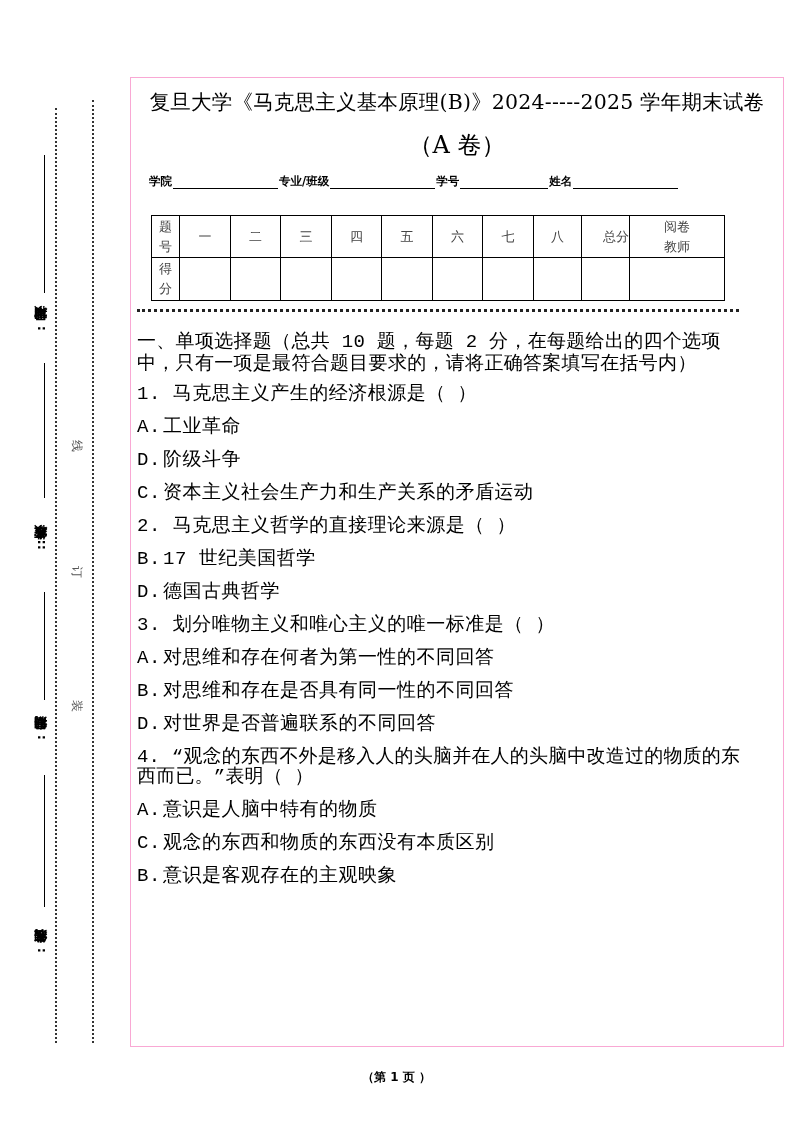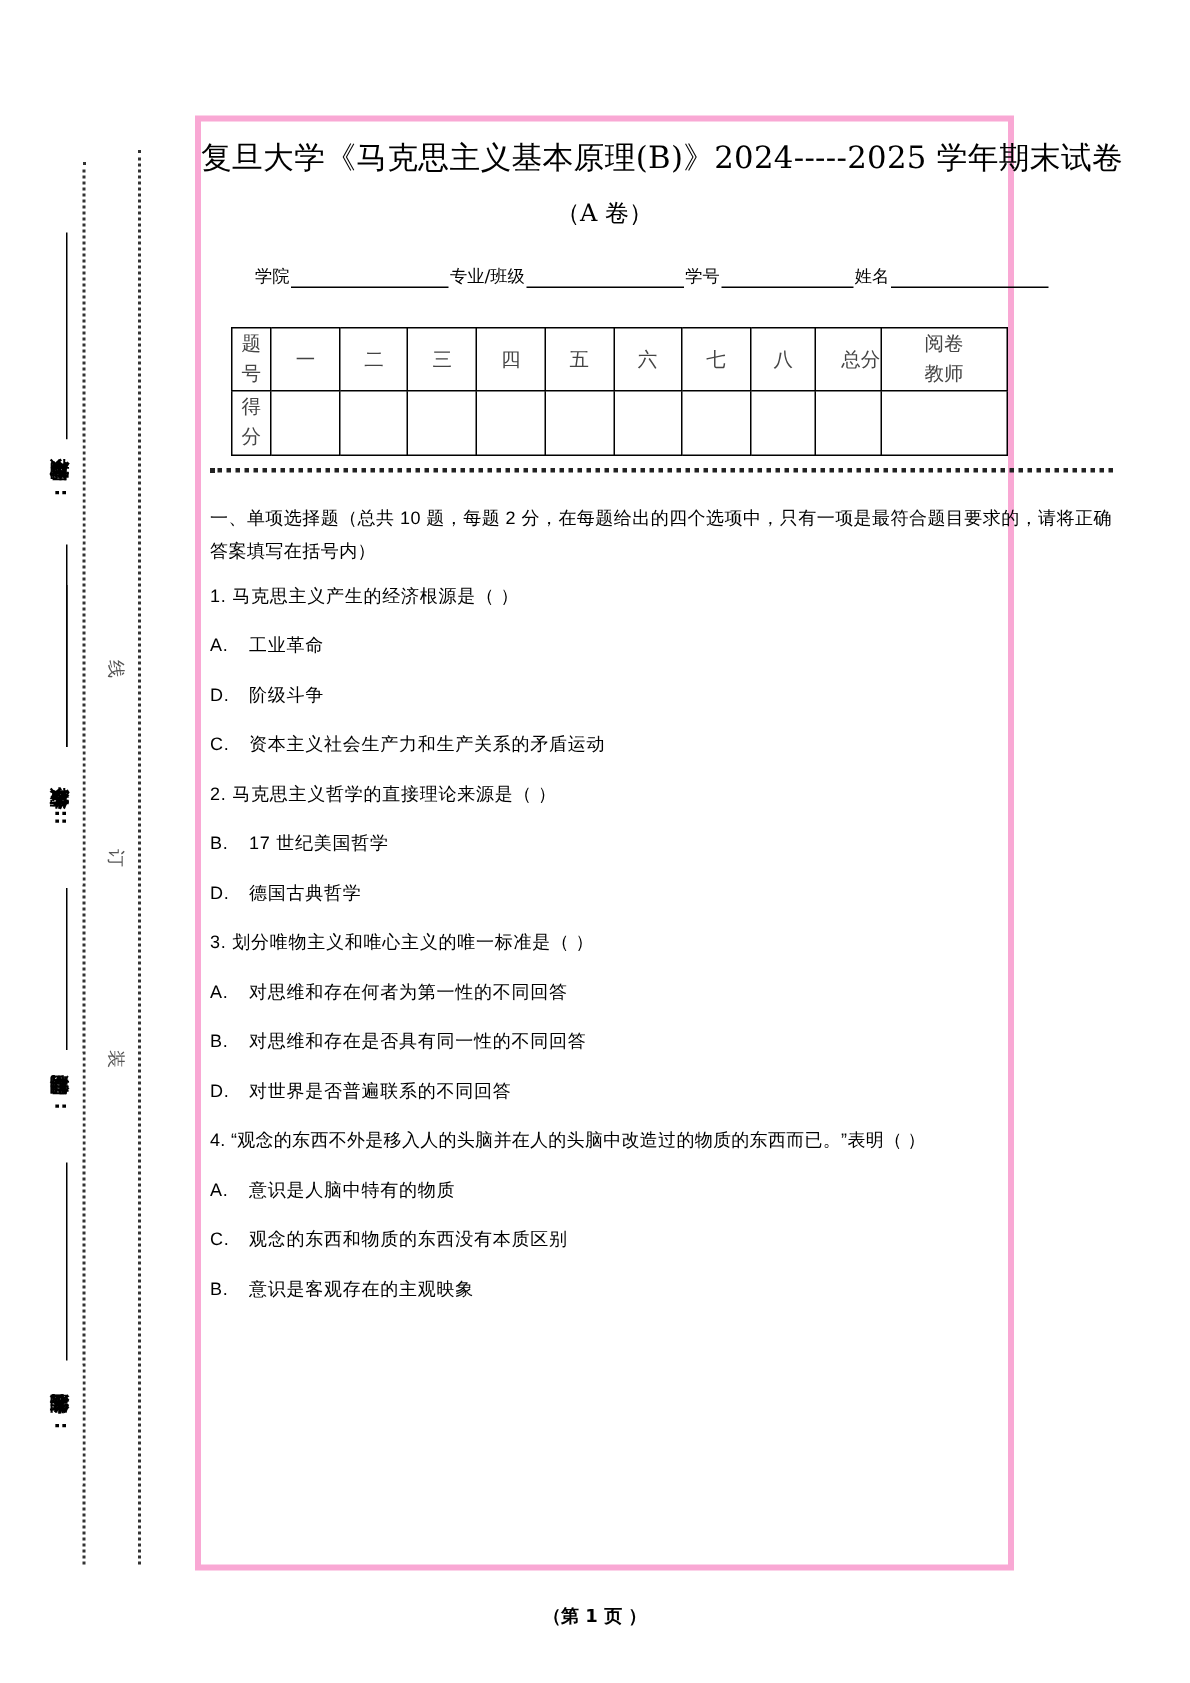--- a/index.html
+++ b/index.html
@@ -10,37 +10,37 @@
     .dot1 { left: 55px; top: 108px; height: 935px; }
     .dot2 { left: 92px; top: 100px; height: 943px; }
     .sigline { position: absolute; left: 44px; width: 0; border-left: 1px solid #000; }
     .vlabel { position: absolute; left: 27px; width: 28px; writing-mode: vertical-rl; transform: rotate(180deg);
       font-family: "DejaVu Sans", "Liberation Sans", sans-serif; font-weight: bold; font-size: 13px; letter-spacing: 0px;
       display: flex; align-items: center; justify-content: center; background: #fff; }
     .bind-char { position: absolute; left: 84px; width: 18px; font-size: 12px; color: #555; background: #fff; text-align: center;
       writing-mode: vertical-rl; transform: rotate(90deg); font-family: "DejaVu Serif", serif; line-height: 18px; }
 
     
-    .frame { position: absolute; left: 130px; top: 77px; width: 546px; height: 970px; border: 4px solid #f9a8d4; box-sizing: border-box; }
+    .frame { position: absolute; left: 130px; top: 77px; width: 654px; height: 970px; border: 1px solid #f9a8d4; box-sizing: border-box; }
     .title { position: absolute; left: 0; top: 10px; width: 100%; text-align: center; font-size: 20.5px; white-space: nowrap; letter-spacing: 0.2px; }
-    .subtitle { position: absolute; left: 0; top: 51px; width: 100%; text-align: center; font-size: 16px; }
+    .subtitle { position: absolute; left: 0; top: 51px; width: 100%; text-align: center; font-size: 24px; }
 
-    .info-row { position: absolute; left: 36px; top: 96px; font-size: 12px; display: flex; white-space: nowrap; font-family: "DejaVu Sans", sans-serif; }
+    .info-row { position: absolute; left: 18px; top: 96px; font-size: 12px; display: flex; white-space: nowrap; font-family: "DejaVu Sans", sans-serif; font-weight: bold; }
     .info-label { font-size: 11.5px; }
     .info-field { display: inline-block; border-bottom: 1px solid #000; height: 14px; margin: 0 1px; }
 
     table.score { position: absolute; left: 20px; top: 137px; border-collapse: collapse; font-family: "DejaVu Sans", sans-serif; font-size: 13px; color: #444; }
     table.score td { border: 1px solid #000; text-align: center; vertical-align: middle; padding: 0; }
     table.score tr.r1 td { height: 41px; }
     table.score tr.r2 td { height: 42px; }
     .vert-hdr { line-height: 20px; font-size: 13px; }
 
     .sep { position: absolute; left: 6px; top: 231px; width: 602px; height: 0; border-top: 3px dotted #222; }
 
-    .content { position: absolute; left: 6px; top: 253px; width: 604px; font-family: Liberation Sans, sans-serif; font-size: 12px; }
+    .content { position: absolute; left: 6px; top: 253px; width: 604px; font-family: Liberation Mono, monospace; font-size: 19px; }
     .section-hdr { line-height: 22px; letter-spacing: 0.3px; margin-bottom: 9px; }
     .line { height: 33px; line-height: 20px; white-space: nowrap; letter-spacing: 0.5px; }
     .line.wrap { white-space: normal; height: auto; line-height: 20px; margin-bottom: 13px; letter-spacing: 0.2px; }
     .label { display: inline-block; width: 26px; }
 
     .footer { position: absolute; left: 0; top: 1069px; width: 793px; text-align: center; font-size: 12px; font-weight: bold; font-family: "DejaVu Sans", sans-serif; }
   </style>
 </head>
 <body>
 

